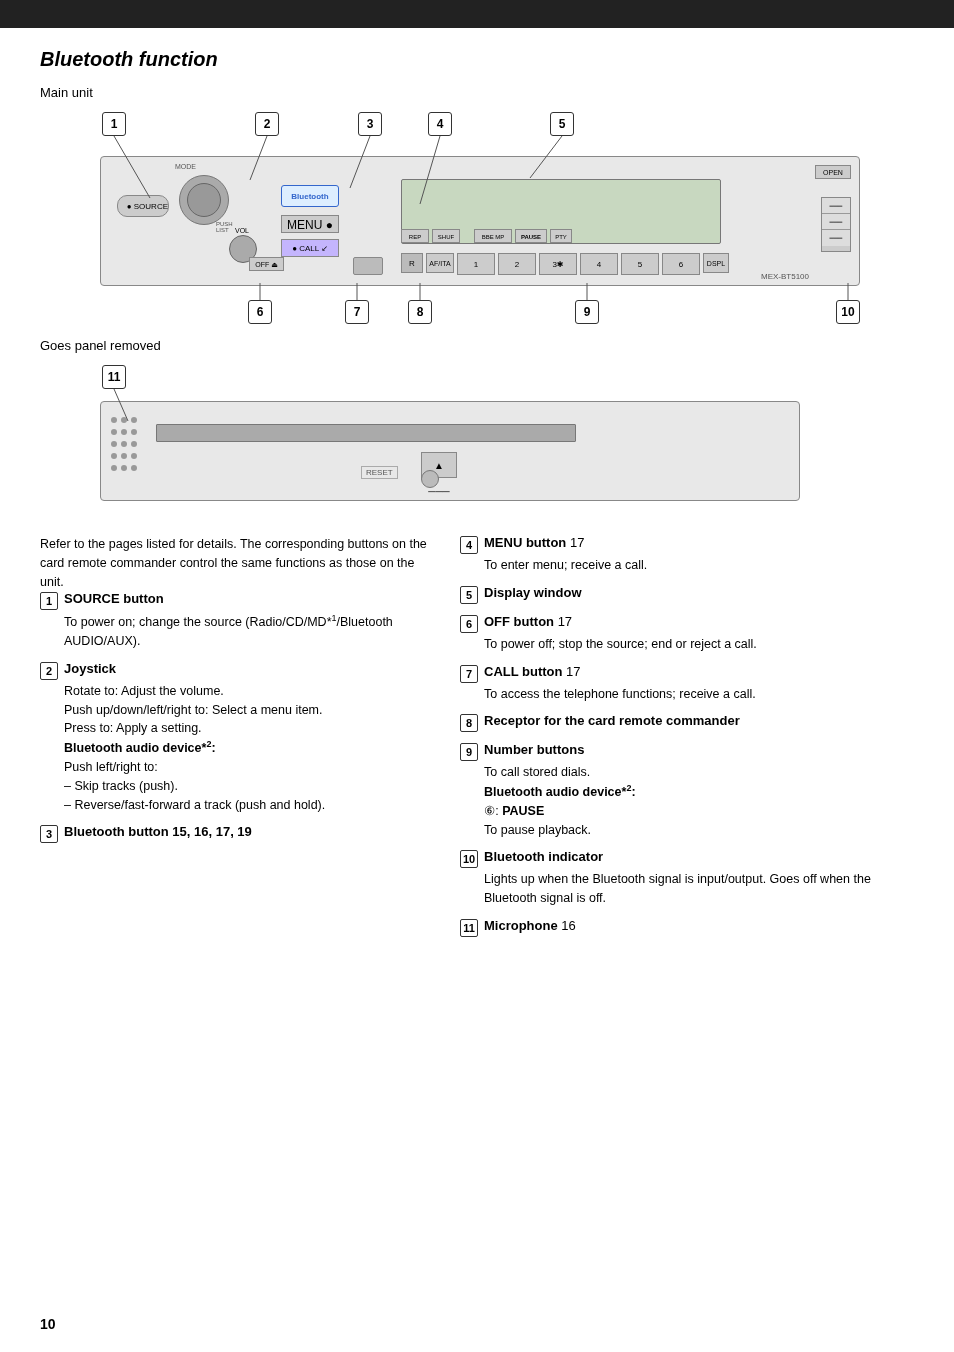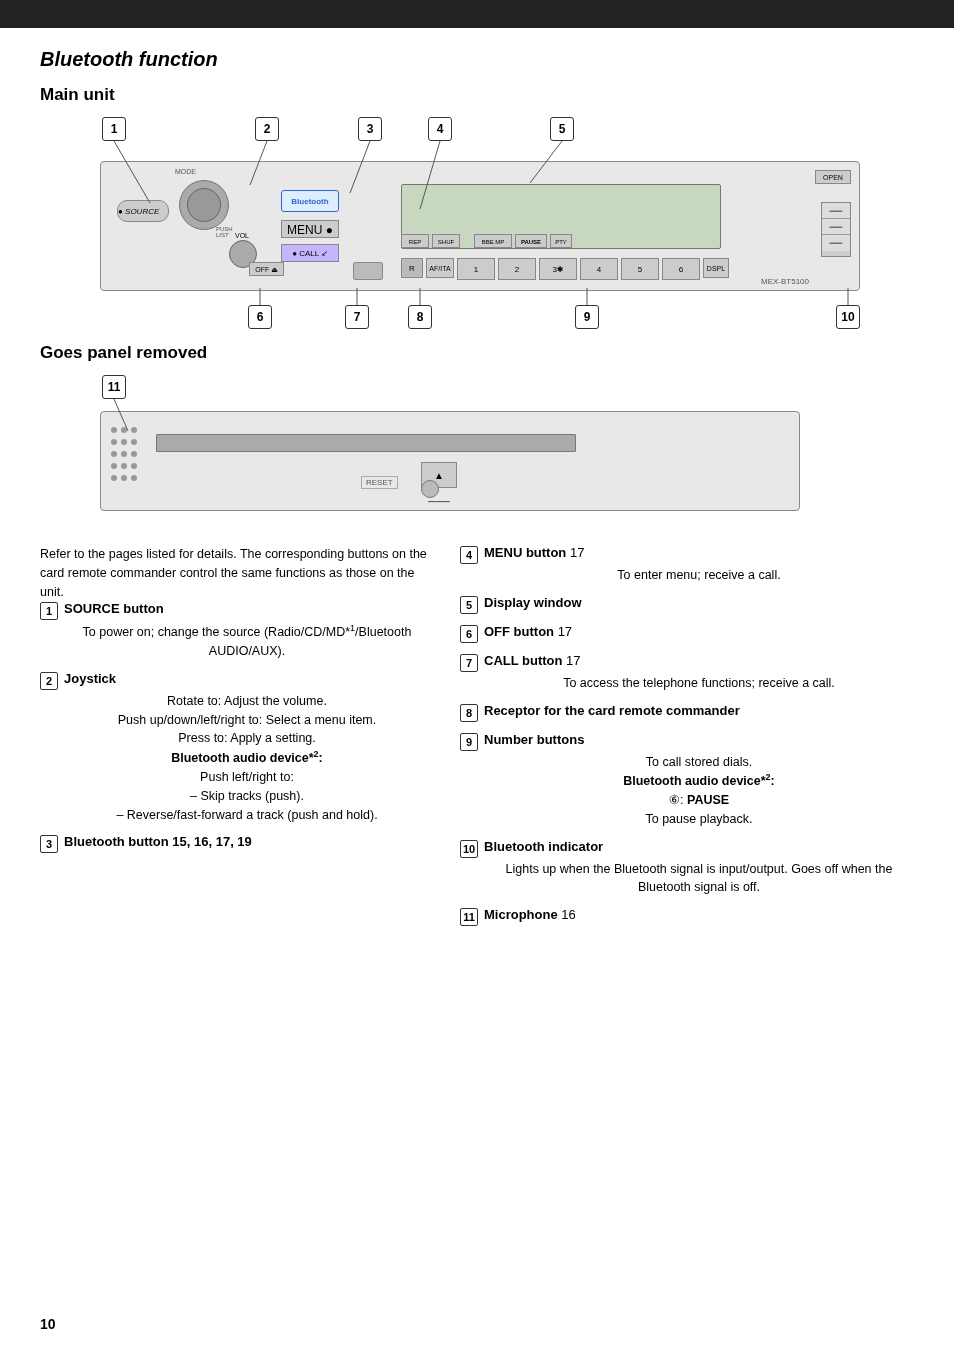--- a/index.html
+++ b/index.html
@@ -20,22 +20,22 @@
     .page-content {
       padding: 20px 40px 30px 40px;
     }
     .page-title {
       font-size: 20px;
       font-weight: bold;
       margin-bottom: 14px;
       font-style: italic;
     }
     .section-label {
-      font-weight: bold;
-      font-size: 17px;
+      font-weight: normal;
+      font-size: 13px;
       margin-bottom: 8px;
     }
     
     .diagram-wrapper {
       position: relative;
       width: 860px;
       margin-bottom: 10px;
     }
     .main-unit-diagram {
       position: relative;
@@ -73,23 +73,22 @@
     .device-source-btn {
       position: absolute;
       left: 16px;
       top: 38px;
       width: 52px;
       height: 22px;
       border: 1px solid #888;
       border-radius: 10px;
       background: #ccc;
       font-size: 8px;
-      text-align: left;
+      text-align: right;
       line-height: 22px;
-      font-style: italic;
     }
     .device-bluetooth-btn {
       position: absolute;
       left: 180px;
       top: 28px;
       width: 58px;
       height: 22px;
       border: 1.5px solid #3366cc;
       border-radius: 3px;
       background: #ddeeff;
@@ -317,21 +316,20 @@
       border-radius: 2px;
       font-size: 11px;
       font-weight: bold;
       flex-shrink: 0;
       margin-top: 1px;
     }
     .desc-item-body {
       padding-left: 24px;
       font-size: 12.5px;
       line-height: 1.5;
-      text-align: center;
     }
     .bold-text { font-weight: bold; }
     .page-num-bottom {
       position: absolute;
       bottom: 20px;
       left: 40px;
       font-size: 14px;
       font-weight: bold;
     }
     
@@ -543,20 +541,21 @@
           <span class="item-number-box">5</span>
           <span>Display window</span>
         </div>
       </div>
 
       <div class="desc-item">
         <div class="desc-item-header">
           <span class="item-number-box">6</span>
           <span><span>OFF button</span><span style="font-weight:normal"> 17</span></span>
         </div>
+        <div class="desc-item-body">To power off; stop the source; end or reject a call.</div>
       </div>
 
       <div class="desc-item">
         <div class="desc-item-header">
           <span class="item-number-box">7</span>
           <span><span>CALL button</span><span style="font-weight:normal"> 17</span></span>
         </div>
         <div class="desc-item-body">To access the telephone functions; receive a call.</div>
       </div>
 

